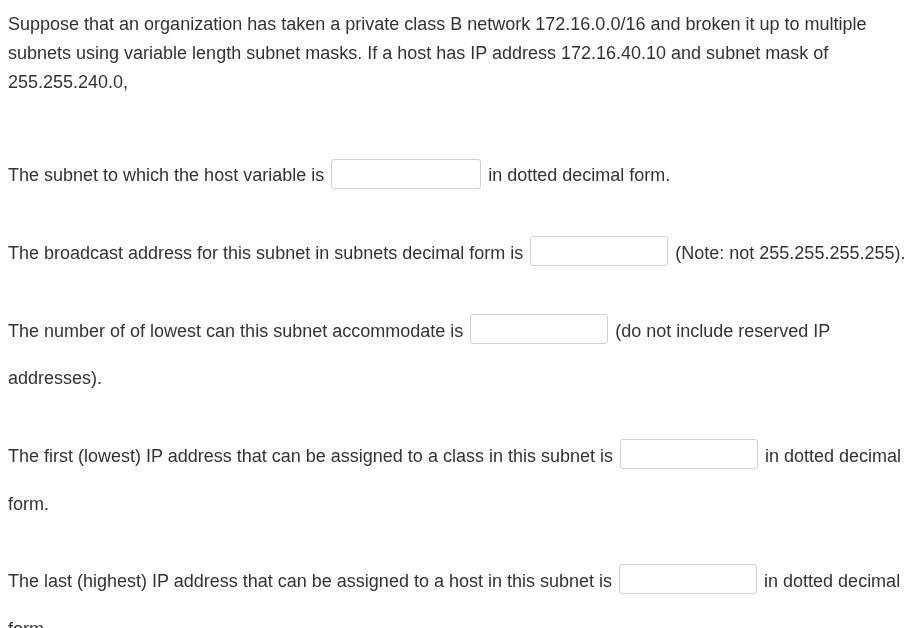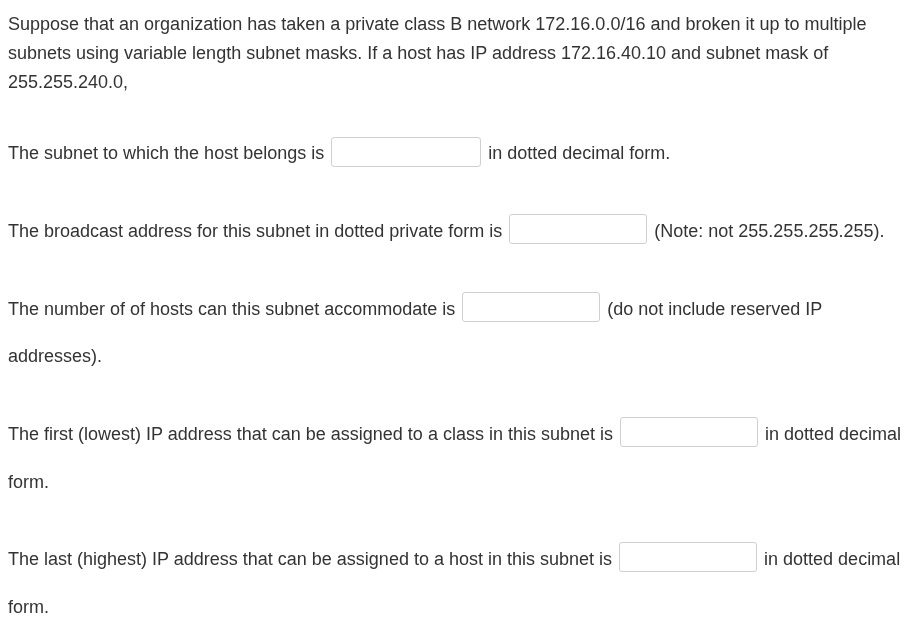--- a/index.html
+++ b/index.html
@@ -10,21 +10,21 @@
     body {
       font-family: -apple-system, BlinkMacSystemFont, "Segoe UI", Helvetica, Arial, sans-serif;
       font-size: 18px;
       color: #333;
       padding: 10px 8px;
       width: 923px;
       line-height: 2.4;
       background: #fff;
     }
     .intro {
-      margin-bottom: 33px;
+      margin-bottom: 55px;
       line-height: 1.6;
     }
     .question-line {
       margin-bottom: 30px;
       line-height: 2.6;
     }
     .inline-input {
       display: inline-block;
       border: 1px solid #d0d0d0;
       border-radius: 3px;
@@ -43,33 +43,33 @@
     span.text-seg {
       vertical-align: middle;
     }
   </style>
 </head>
 <body>
 
 <div class="intro">Suppose that an organization has taken a  private class B network 172.16.0.0/16 and broken it up to multiple subnets using variable length subnet masks.  If a host has IP address 172.16.40.10 and subnet mask of 255.255.240.0,</div>
 
 <div class="question-line">
-  <span class="text-seg">The subnet to which the host belongs is </span>
+  <span class="text-seg">The subnet to which the host variable is </span>
   <input type="text" class="inline-input" value="" style="">
   <span class="text-seg"> in dotted decimal form.</span>
 </div>
 
 <div class="question-line">
-  <span class="text-seg">The broadcast address for this subnet in dotted private form is </span>
+  <span class="text-seg">The broadcast address for this subnet in subnets decimal form is </span>
   <input type="text" class="inline-input small" value="" style="">
   <span class="text-seg"> (Note: not 255.255.255.255).</span>
 </div>
 
 <div class="question-line">
-  <span class="text-seg">The number of of hosts can this subnet accommodate is </span>
+  <span class="text-seg">The number of of lowest can this subnet accommodate is </span>
   <input type="text" class="inline-input small" value="" style="">
   <span class="text-seg"> (do not include reserved IP addresses).</span>
 </div>
 
 <div class="question-line">
   <span class="text-seg">The first (lowest) IP address  that can be assigned to a class in this subnet is </span>
   <input type="text" class="inline-input small" value="" style="">
   <span class="text-seg"> in dotted decimal form.</span>
 </div>
 

